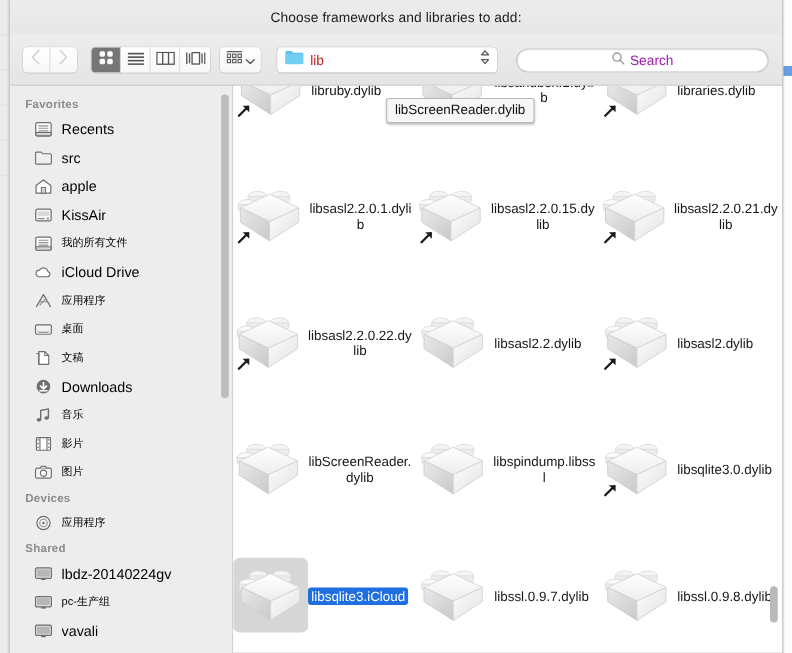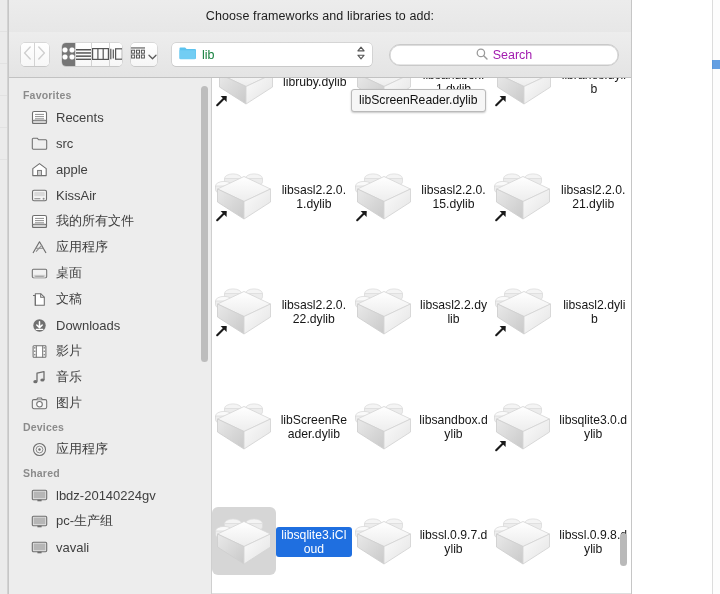--- a/index.html
+++ b/index.html
@@ -31,21 +31,21 @@
   }
   #bg-right-accent {
     position: absolute; right: 0; top: 60px; width: 8px; height: 9px;
     background: #2f7fd8; opacity: .75;
   }
 
   
   #dialog {
     position: absolute;
     left: 8px; top: 0;
-    width: 624px; height: 594px;
+    width: 704px; height: 594px;
     background: #ececec;
     border-left: 1px solid #c6c6c6;
     border-right: 1px solid #c6c6c6;
     display: flex;
     flex-direction: column;
   }
 
   
   #prompt-bar {
     height: 32px;
@@ -106,21 +106,21 @@
     height: 23px;
     background: #fff;
     border-radius: 4px;
     box-shadow: 0 0 0 .5px rgba(0,0,0,.18), 0 1px 0 rgba(0,0,0,.04);
     display: flex; align-items: center;
     padding: 0 6px 0 7px;
     gap: 6px;
     margin-left: 6px;
     cursor: default;
   }
-  #path-name { font-size: 12.5px; color: #15803d; flex: 1; }
+  #path-name { font-size: 12.5px; color: #b91c1c; flex: 1; }
 
   
   #search-field {
     flex: 0 0 230px;
     height: 22px;
     background: #fff;
     border-radius: 11px;
     box-shadow: 0 0 0 .5px rgba(0,0,0,.2) inset, 0 1px 1px rgba(0,0,0,.04) inset;
     border: .5px solid #c9c9c9;
     display: flex; align-items: center; justify-content: center;
@@ -151,24 +151,24 @@
     display: flex; align-items: center;
     padding-left: 22px; gap: 8px;
     cursor: default;
   }
   .sb-icon {
     width: 17px; height: 17px;
     display: flex; align-items: center; justify-content: center;
     flex: 0 0 17px;
   }
   .sb-label {
-    font-size: 13px; color: #404040;
+    font-size: 13px; color: #000000;
     white-space: nowrap; overflow: hidden;
   }
-  .sb-label.cjk { font-size: 13px; text-align: center; }
+  .sb-label.cjk { font-size: 10px; text-align: center; }
 
   #sidebar-scrollbar {
     position: absolute;
     right: 3px; top: 8px;
     width: 7px; height: 276px;
     background: #b4b4b4;
     border-radius: 4px;
     opacity: .85;
   }
 
@@ -440,20 +440,28 @@
                 <line x1="4" y1="6.6" x2="13" y2="6.6" stroke="#8e8e8e" stroke-width="1"></line>
                 <line x1="4" y1="8.8" x2="13" y2="8.8" stroke="#8e8e8e" stroke-width="1"></line>
                 <rect x="1.5" y="10.3" width="14" height="3.2" rx="1.3" fill="#d4d4d4" stroke="#6f6f6f" stroke-width="1.1"></rect>
               </svg>
             </span>
             <span class="sb-label cjk">我的所有文件</span>
           </div>
           <div class="sb-item">
             <span class="sb-icon">
               <svg width="17" height="15" viewBox="0 0 17 15">
+                <path d="M4.6 11.6a3 3 0 01.3-6 4.2 4.2 0 017.7 1.3 2.4 2.4 0 01-.4 4.7z" fill="#fff" stroke="#6f6f6f" stroke-width="1.05" stroke-linejoin="round"></path>
+              </svg>
+            </span>
+            <span class="sb-label">iCloud Drive</span>
+          </div>
+          <div class="sb-item">
+            <span class="sb-icon">
+              <svg width="17" height="15" viewBox="0 0 17 15">
                 <path d="M2 13L8.5 1.8 15 13" fill="none" stroke="#6f6f6f" stroke-width="1.15" stroke-linejoin="round"></path>
                 <line x1="4.6" y1="8.3" x2="12.4" y2="8.3" stroke="#8e8e8e" stroke-width="1.05"></line>
                 <line x1="11.1" y1="4.8" x2="5" y2="11.6" stroke="#8e8e8e" stroke-width="1.05"></line>
               </svg>
             </span>
             <span class="sb-label cjk">应用程序</span>
           </div>
           <div class="sb-item">
             <span class="sb-icon">
               <svg width="17" height="15" viewBox="0 0 17 15">
@@ -476,50 +484,50 @@
           </div>
           <div class="sb-item">
             <span class="sb-icon">
               <svg width="17" height="15" viewBox="0 0 17 15">
                 <circle cx="8.5" cy="7.5" r="6.2" fill="#6f6f6f"></circle>
                 <path d="M8.5 3.8v5.4M5.8 7l2.7 2.6L11.2 7" fill="none" stroke="#fff" stroke-width="1.5" stroke-linecap="round" stroke-linejoin="round"></path>
                 <line x1="5.2" y1="11.3" x2="11.8" y2="11.3" stroke="#fff" stroke-width="1.3" stroke-linecap="round"></line>
               </svg>
             </span>
             <span class="sb-label">Downloads</span>
+          </div>
+          <div class="sb-item">
+            <span class="sb-icon">
+              <svg width="17" height="15" viewBox="0 0 17 15">
+                <path d="M6 11.6V3.2l7-1.5v8.2" fill="none" stroke="#6f6f6f" stroke-width="1.3" stroke-linejoin="round"></path>
+                <ellipse cx="4.4" cy="11.7" rx="2.1" ry="1.6" fill="#6f6f6f"></ellipse>
+                <ellipse cx="11.4" cy="10" rx="2.1" ry="1.6" fill="#6f6f6f"></ellipse>
+              </svg>
+            </span>
+            <span class="sb-label cjk">音乐</span>
           </div>
           <div class="sb-item">
             <span class="sb-icon">
               <svg width="17" height="15" viewBox="0 0 17 15">
                 <rect x="2.1" y="1.8" width="12.8" height="11.5" rx=".8" fill="#fff" stroke="#6f6f6f" stroke-width="1.05"></rect>
                 <line x1="5.3" y1="1.8" x2="5.3" y2="13.3" stroke="#6f6f6f" stroke-width="1"></line>
                 <line x1="11.7" y1="1.8" x2="11.7" y2="13.3" stroke="#6f6f6f" stroke-width="1"></line>
                 <rect x="3" y="3.1" width="1.5" height="1.5" fill="#8e8e8e"></rect>
                 <rect x="3" y="6.5" width="1.5" height="1.5" fill="#8e8e8e"></rect>
                 <rect x="3" y="9.9" width="1.5" height="1.5" fill="#8e8e8e"></rect>
                 <rect x="12.5" y="3.1" width="1.5" height="1.5" fill="#8e8e8e"></rect>
                 <rect x="12.5" y="6.5" width="1.5" height="1.5" fill="#8e8e8e"></rect>
                 <rect x="12.5" y="9.9" width="1.5" height="1.5" fill="#8e8e8e"></rect>
               </svg>
             </span>
             <span class="sb-label cjk">影片</span>
           </div>
           <div class="sb-item">
             <span class="sb-icon">
               <svg width="17" height="15" viewBox="0 0 17 15">
-                <path d="M6 11.6V3.2l7-1.5v8.2" fill="none" stroke="#6f6f6f" stroke-width="1.3" stroke-linejoin="round"></path>
-                <ellipse cx="4.4" cy="11.7" rx="2.1" ry="1.6" fill="#6f6f6f"></ellipse>
-                <ellipse cx="11.4" cy="10" rx="2.1" ry="1.6" fill="#6f6f6f"></ellipse>
-              </svg>
-            </span>
-            <span class="sb-label cjk">音乐</span>
-          </div>
-          <div class="sb-item">
-            <span class="sb-icon">
-              <svg width="17" height="15" viewBox="0 0 17 15">
                 <rect x="1.3" y="3.6" width="14.4" height="9.1" rx="1.6" fill="#f3f3f3" stroke="#6f6f6f" stroke-width="1.05"></rect>
                 <path d="M5.6 3.6l1.1-1.6h3.6l1.1 1.6" fill="#f3f3f3" stroke="#6f6f6f" stroke-width="1.05" stroke-linejoin="round"></path>
                 <circle cx="8.5" cy="8.2" r="2.8" fill="#fff" stroke="#6f6f6f" stroke-width="1.05"></circle>
               </svg>
             </span>
             <span class="sb-label cjk">图片</span>
           </div>
           <div class="sb-header">Devices</div>
           <div class="sb-item">
             <span class="sb-icon">
@@ -946,21 +954,21 @@
                   <path d="M33.5 11.5v3.4a8.5 4.6 0 0017 0v-3.4z" fill="#ececec" stroke="#dcdcdc" stroke-width=".8"></path>
                   <ellipse cx="12" cy="19" rx="8.5" ry="4.6" fill="#fafafa" stroke="#d9d9d9" stroke-width=".8"></ellipse>
                   <path d="M3.5 19v3.6a8.5 4.6 0 0017 0V19z" fill="#eeeeee" stroke="#d9d9d9" stroke-width=".8"></path>
                   <ellipse cx="32" cy="19" rx="8.5" ry="4.6" fill="#fafafa" stroke="#d9d9d9" stroke-width=".8"></ellipse>
                   <path d="M23.5 19v3.6a8.5 4.6 0 0017 0V19z" fill="#eeeeee" stroke="#d9d9d9" stroke-width=".8"></path>
                   <path d="M32 9.5L58.5 22 32 34.5 5.5 22z" fill="url(#bt)" stroke="#d8d8d8" stroke-width=".9" stroke-linejoin="round"></path>
                   <path d="M5.5 22v13L32 52V34.5z" fill="url(#bl)" stroke="#cfcfcf" stroke-width=".9" stroke-linejoin="round"></path>
                   <path d="M58.5 22v13L32 52V34.5z" fill="url(#br)" stroke="#d5d5d5" stroke-width=".9" stroke-linejoin="round"></path>
                 </svg>
               </div>
-              <div class="cell-label">libsandbox.dylib</div>
+              <div class="cell-label">libspindump.libssl</div>
             </div>
             <div class="cell">
               <div class="icon-wrap">
                 <svg width="64" height="58" viewBox="0 0 64 58">
                   <defs>
                     <linearGradient id="bl" x1="0" y1="0" x2="1" y2="1">
                       <stop offset="0" stop-color="#e9e9e9"></stop>
                       <stop offset="1" stop-color="#c9c9c9"></stop>
                     </linearGradient>
                     <linearGradient id="br" x1="0" y1="0" x2="1" y2="1">

